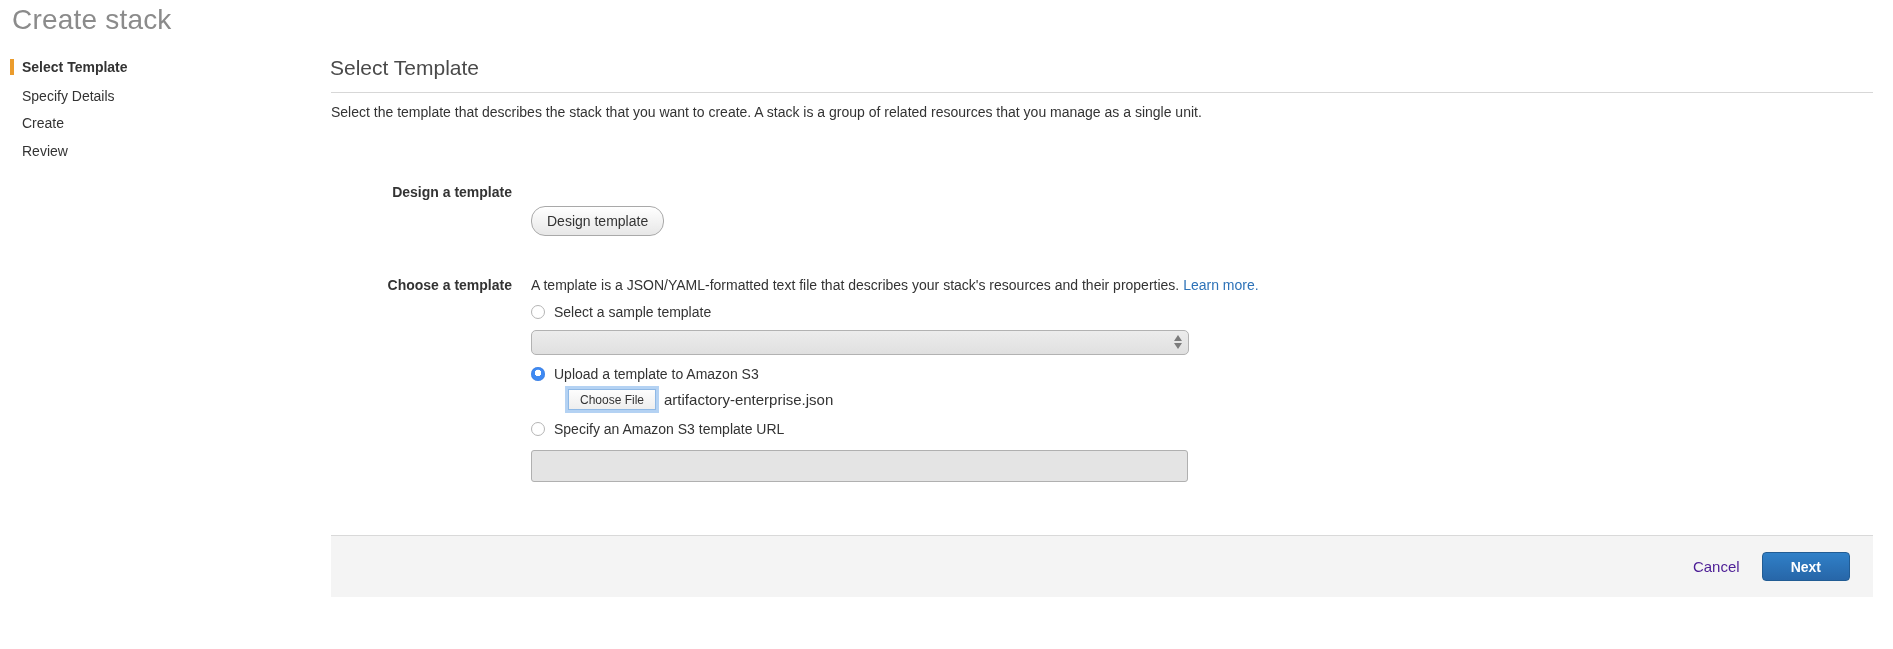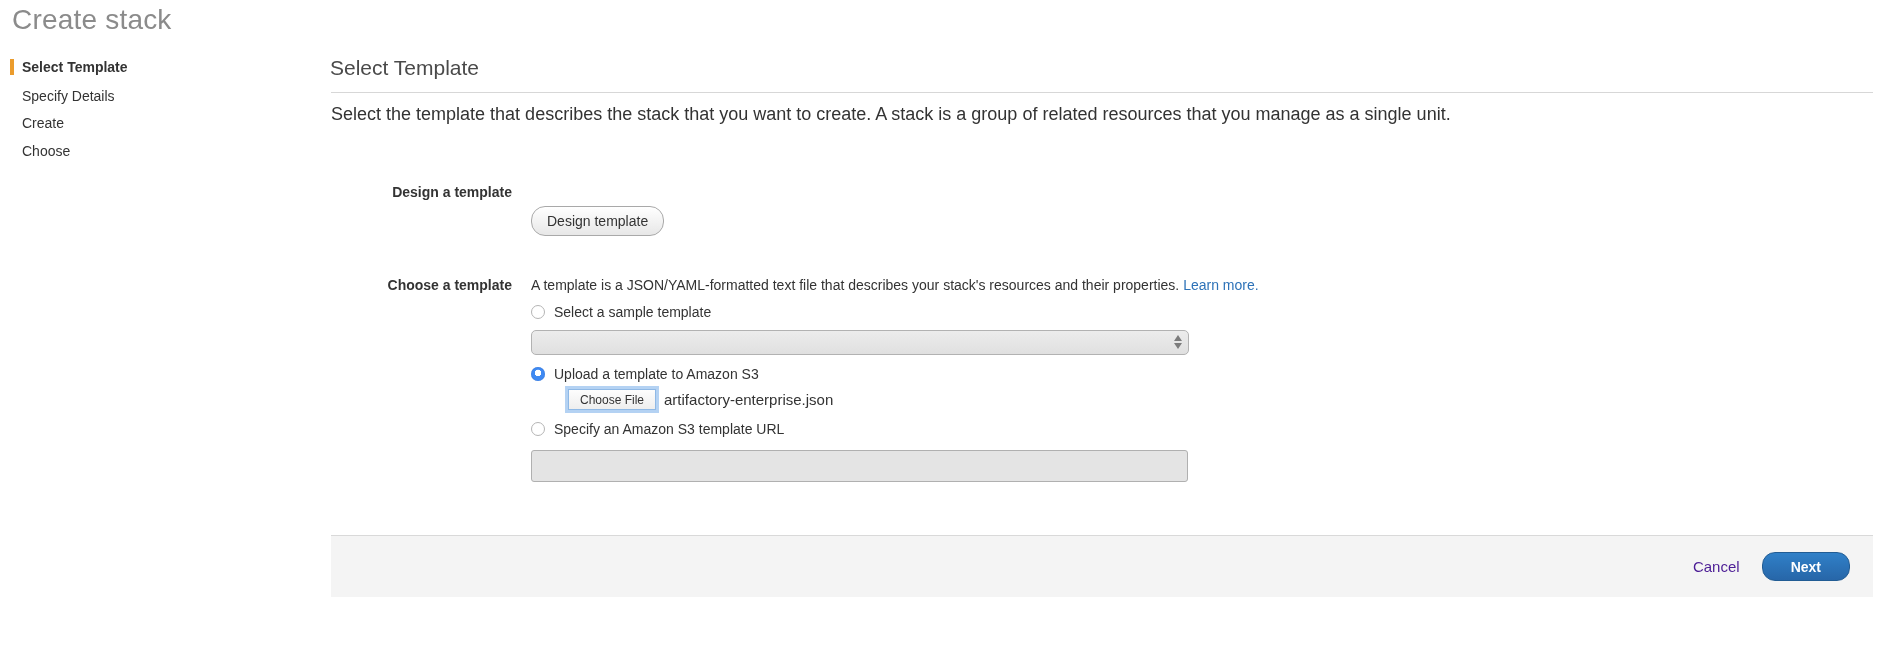--- a/index.html
+++ b/index.html
@@ -15,21 +15,21 @@
   .side-item { position:absolute; left:22px; font-size:14px; color:#333;
     cursor:pointer; white-space:nowrap; }
   .side-item.active { left:10px; font-weight:bold;
     border-left:4px solid #eb9c2d; padding-left:8px; }
 
   
   .main-heading { position:absolute; left:330px; top:56px; font-size:21px;
     font-weight:400; color:#4a4a4a; }
   .heading-divider { position:absolute; left:331px; top:92px; width:1542px;
     height:0; border-top:1px solid #d7d7d7; }
-  .main-desc { position:absolute; left:331px; top:104px; font-size:18px;
+  .main-desc { position:absolute; left:331px; top:104px; font-size:14px;
     color:#333; }
 
   .form-label { position:absolute; left:331px; width:181px; font-size:14px;
     font-weight:bold; color:#333; text-align:right; white-space:nowrap; }
   .form-text { position:absolute; left:531px; font-size:14px; color:#333;
     white-space:nowrap; }
   a.link { color:#2d72b8; text-decoration:none; cursor:pointer; }
 
   .gray-btn { position:absolute; left:531px; top:206px; height:30px;
     padding:0 15px; font-size:14px; color:#333;
@@ -76,34 +76,34 @@
   
   .footer-bar { position:absolute; left:331px; top:535px; width:1542px;
     height:62px; background:#f4f4f4; border-top:1px solid #d9d9d9;
     display:flex; align-items:center; justify-content:flex-end;
     padding-right:23px; gap:22px; }
   .cancel-link { font-size:15px; color:#4c1d95; cursor:pointer;
     text-decoration:none; }
   .next-btn { min-width:58px; height:29px; padding:0 28px; font-size:14px;
     font-weight:bold; color:#ffffff;
     background:linear-gradient(#3080c8,#2766a8); border:1px solid #215c94;
-    border-radius:13px; cursor:pointer;
+    border-radius:4px; cursor:pointer;
     font-family:"Liberation Sans", sans-serif; }
 </style>
 </head>
 <body>
 
 <div class="page">
 
   <div class="page-title">Create stack</div>
 
   <div class="side-item active" style="top:59px;">Select Template</div>
   <div class="side-item" style="top:88px;">Specify Details</div>
   <div class="side-item" style="top:115px;">Create</div>
-  <div class="side-item" style="top:143px;">Choose</div>
+  <div class="side-item" style="top:143px;">Review</div>
 
   <div class="main-heading">Select Template</div>
   <div class="heading-divider"></div>
   <div class="main-desc">Select the template that describes the stack that you want to create. A stack is a group of related resources that you manage as a single unit.</div>
 
   <div class="form-label" style="top:184px;">Design a template</div>
   <button class="gray-btn">Design template</button>
 
   <div class="form-label" style="top:277px;">Choose a template</div>
   <div class="form-text" style="top:277px;"><span>A template is a JSON/YAML-formatted text file that describes your stack's resources and their properties.</span>

